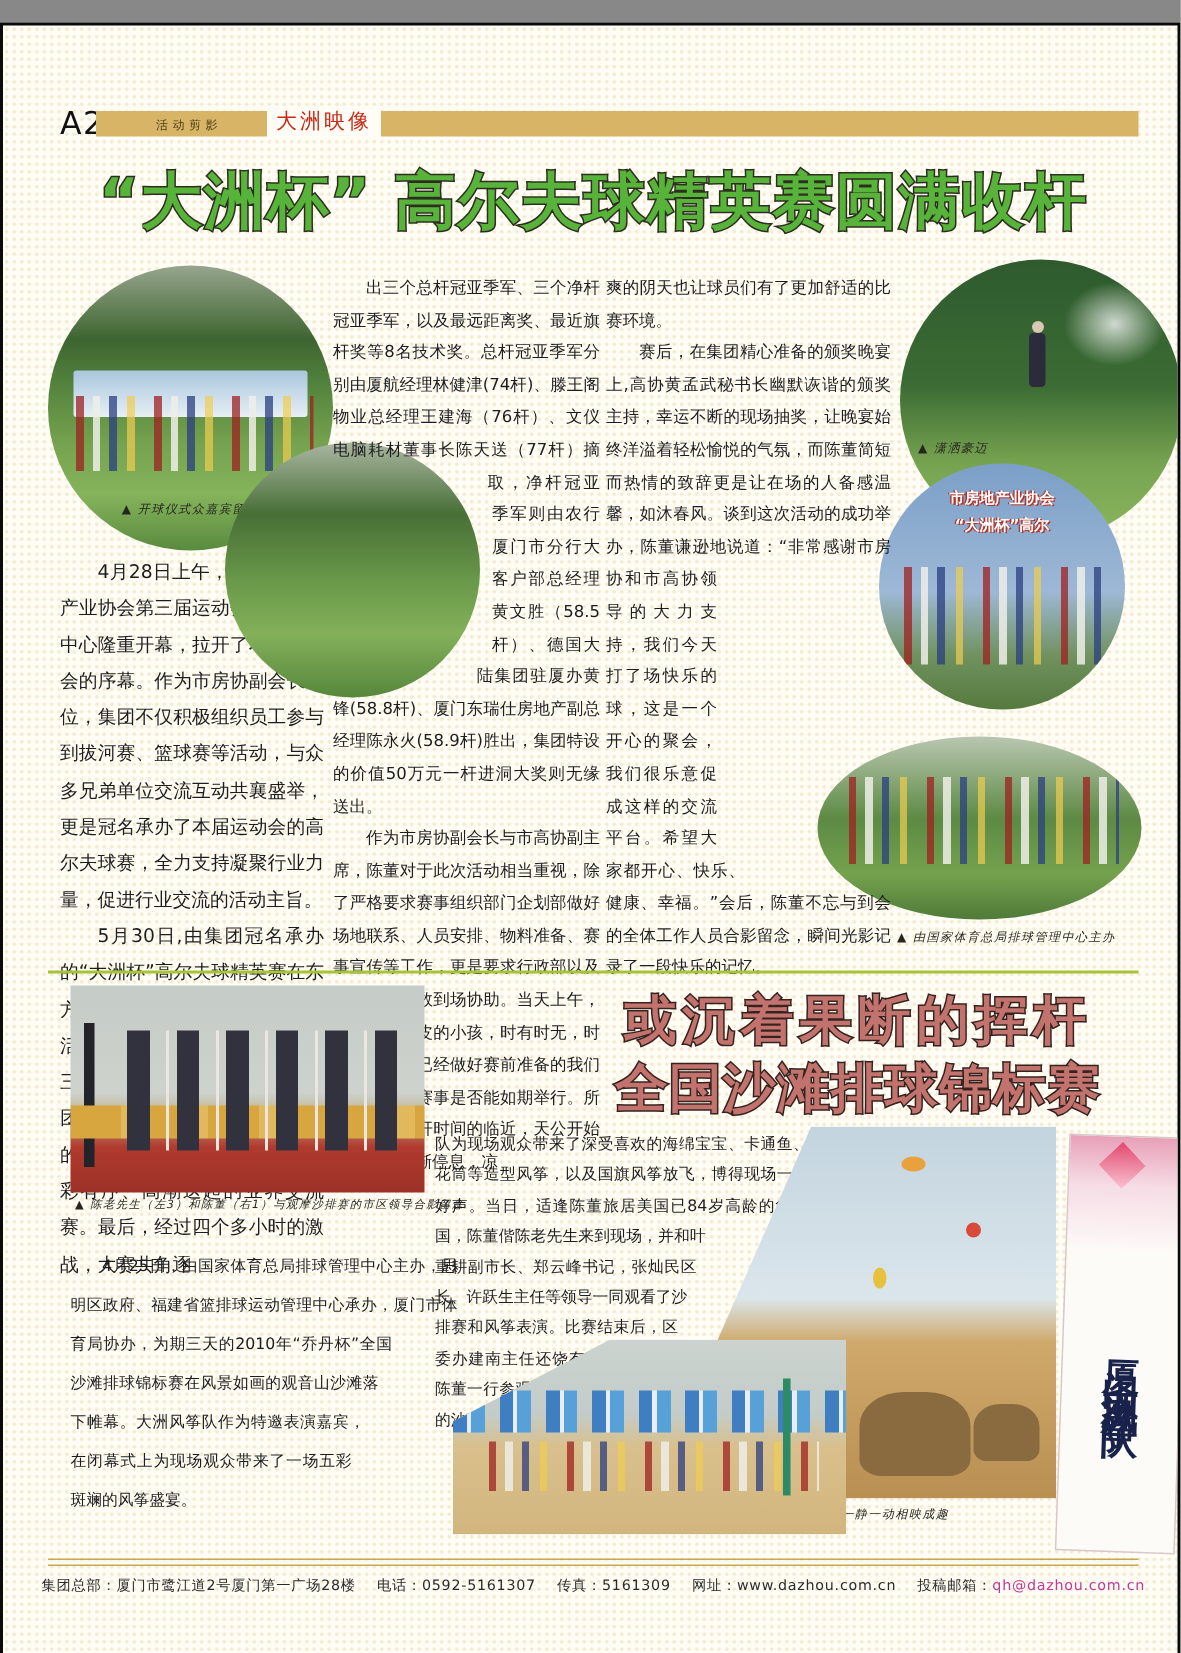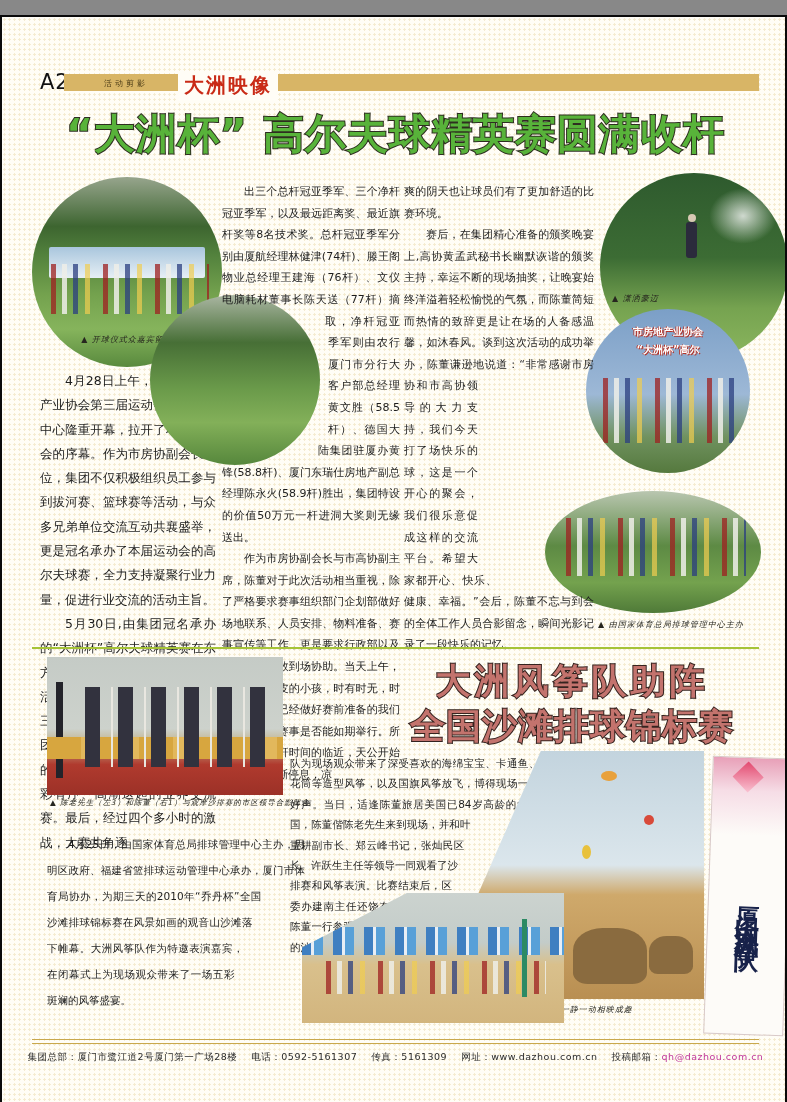--- a/index.html
+++ b/index.html
@@ -6,21 +6,21 @@
   #page{position:relative;width:787px;height:1102px;margin:15px auto;background:#fffdf6;
     background-image:radial-gradient(rgba(228,206,150,.38) 1px,transparent 1.2px);
     background-size:5px 5px;border:2px solid #0a0a0a;box-sizing:border-box;overflow:hidden;
     font-family:"DejaVu Sans","Liberation Sans",sans-serif;color:#1c1c1c;}
   .abs{position:absolute;}
   
   .pageno{left:38px;top:53px;font-size:21px;color:#111;letter-spacing:1px;}
   .band{left:62px;top:57px;width:695px;height:17px;background:#d8b566;}
   .seclabel{left:102px;top:61px;font-size:8px;color:#4f3f18;letter-spacing:3px;}
   .masthead{left:176px;top:54px;background:#fffdf6;padding:1px 6px 2px 6px;
-    font-size:20px;font-weight:bold;color:#c92a16;letter-spacing:2px;}
+    font-size:14px;font-weight:normal;color:#c92a16;letter-spacing:2px;}
   
   .hl1{left:0;top:90px;width:787px;text-align:center;font-size:41px;font-weight:bold;
     color:#58b33a;-webkit-text-stroke:2px #2e2e20;paint-order:stroke fill;letter-spacing:1px;}
   .hl2{left:360px;top:642px;width:420px;text-align:center;font-weight:bold;
     color:#c3736d;-webkit-text-stroke:2px #35231f;paint-order:stroke fill;}
   .hl2 .l1{font-size:35px;line-height:45px;letter-spacing:4px;}
   .hl2 .l2{font-size:35px;line-height:45px;letter-spacing:1px;}
   
   .btxt{text-align:justify;color:#1d1d1d;}
   .btxt p{margin:0;text-indent:2em;}
@@ -155,21 +155,21 @@
   <div class="abs btxt c3">
     <div class="strutR" style="height:166px;"></div>
     <div class="shapeR-circ"></div>
     <p style="text-indent:0;">爽的阴天也让球员们有了更加舒适的比赛环境。</p>
     <p>赛后，在集团精心准备的颁奖晚宴上,高协黄孟武秘书长幽默诙谐的颁奖主持，幸运不断的现场抽奖，让晚宴始终洋溢着轻松愉悦的气氛，而陈董简短而热情的致辞更是让在场的人备感温馨，如沐春风。谈到这次活动的成功举办，陈董谦逊地说道：“非常感谢市房协和市高协领导的大力支持，我们今天打了场快乐的球，这是一个开心的聚会，我们很乐意促成这样的交流平台。希望大家都开心、快乐、健康、幸福。”会后，陈董不忘与到会的全体工作人员合影留念，瞬间光影记录了一段快乐的记忆。</p>
   </div>
 
   <div class="abs divider1"></div>
 
   <div class="abs hl2">
-    <div class="l1">大洲风筝队助阵</div>
+    <div class="l1">或沉着果断的挥杆</div>
     <div class="l2">全国沙滩排球锦标赛</div>
   </div>
 
   <div class="abs photo ph-a2-left">
     <div class="tripod"></div>
     <div class="tables"></div>
     <div class="ppl6"></div>
   </div>
   <div class="abs cap cap-a2left">▲ 陈老先生（左3）和陈董（右1）与观摩沙排赛的市区领导合影留念</div>
 

